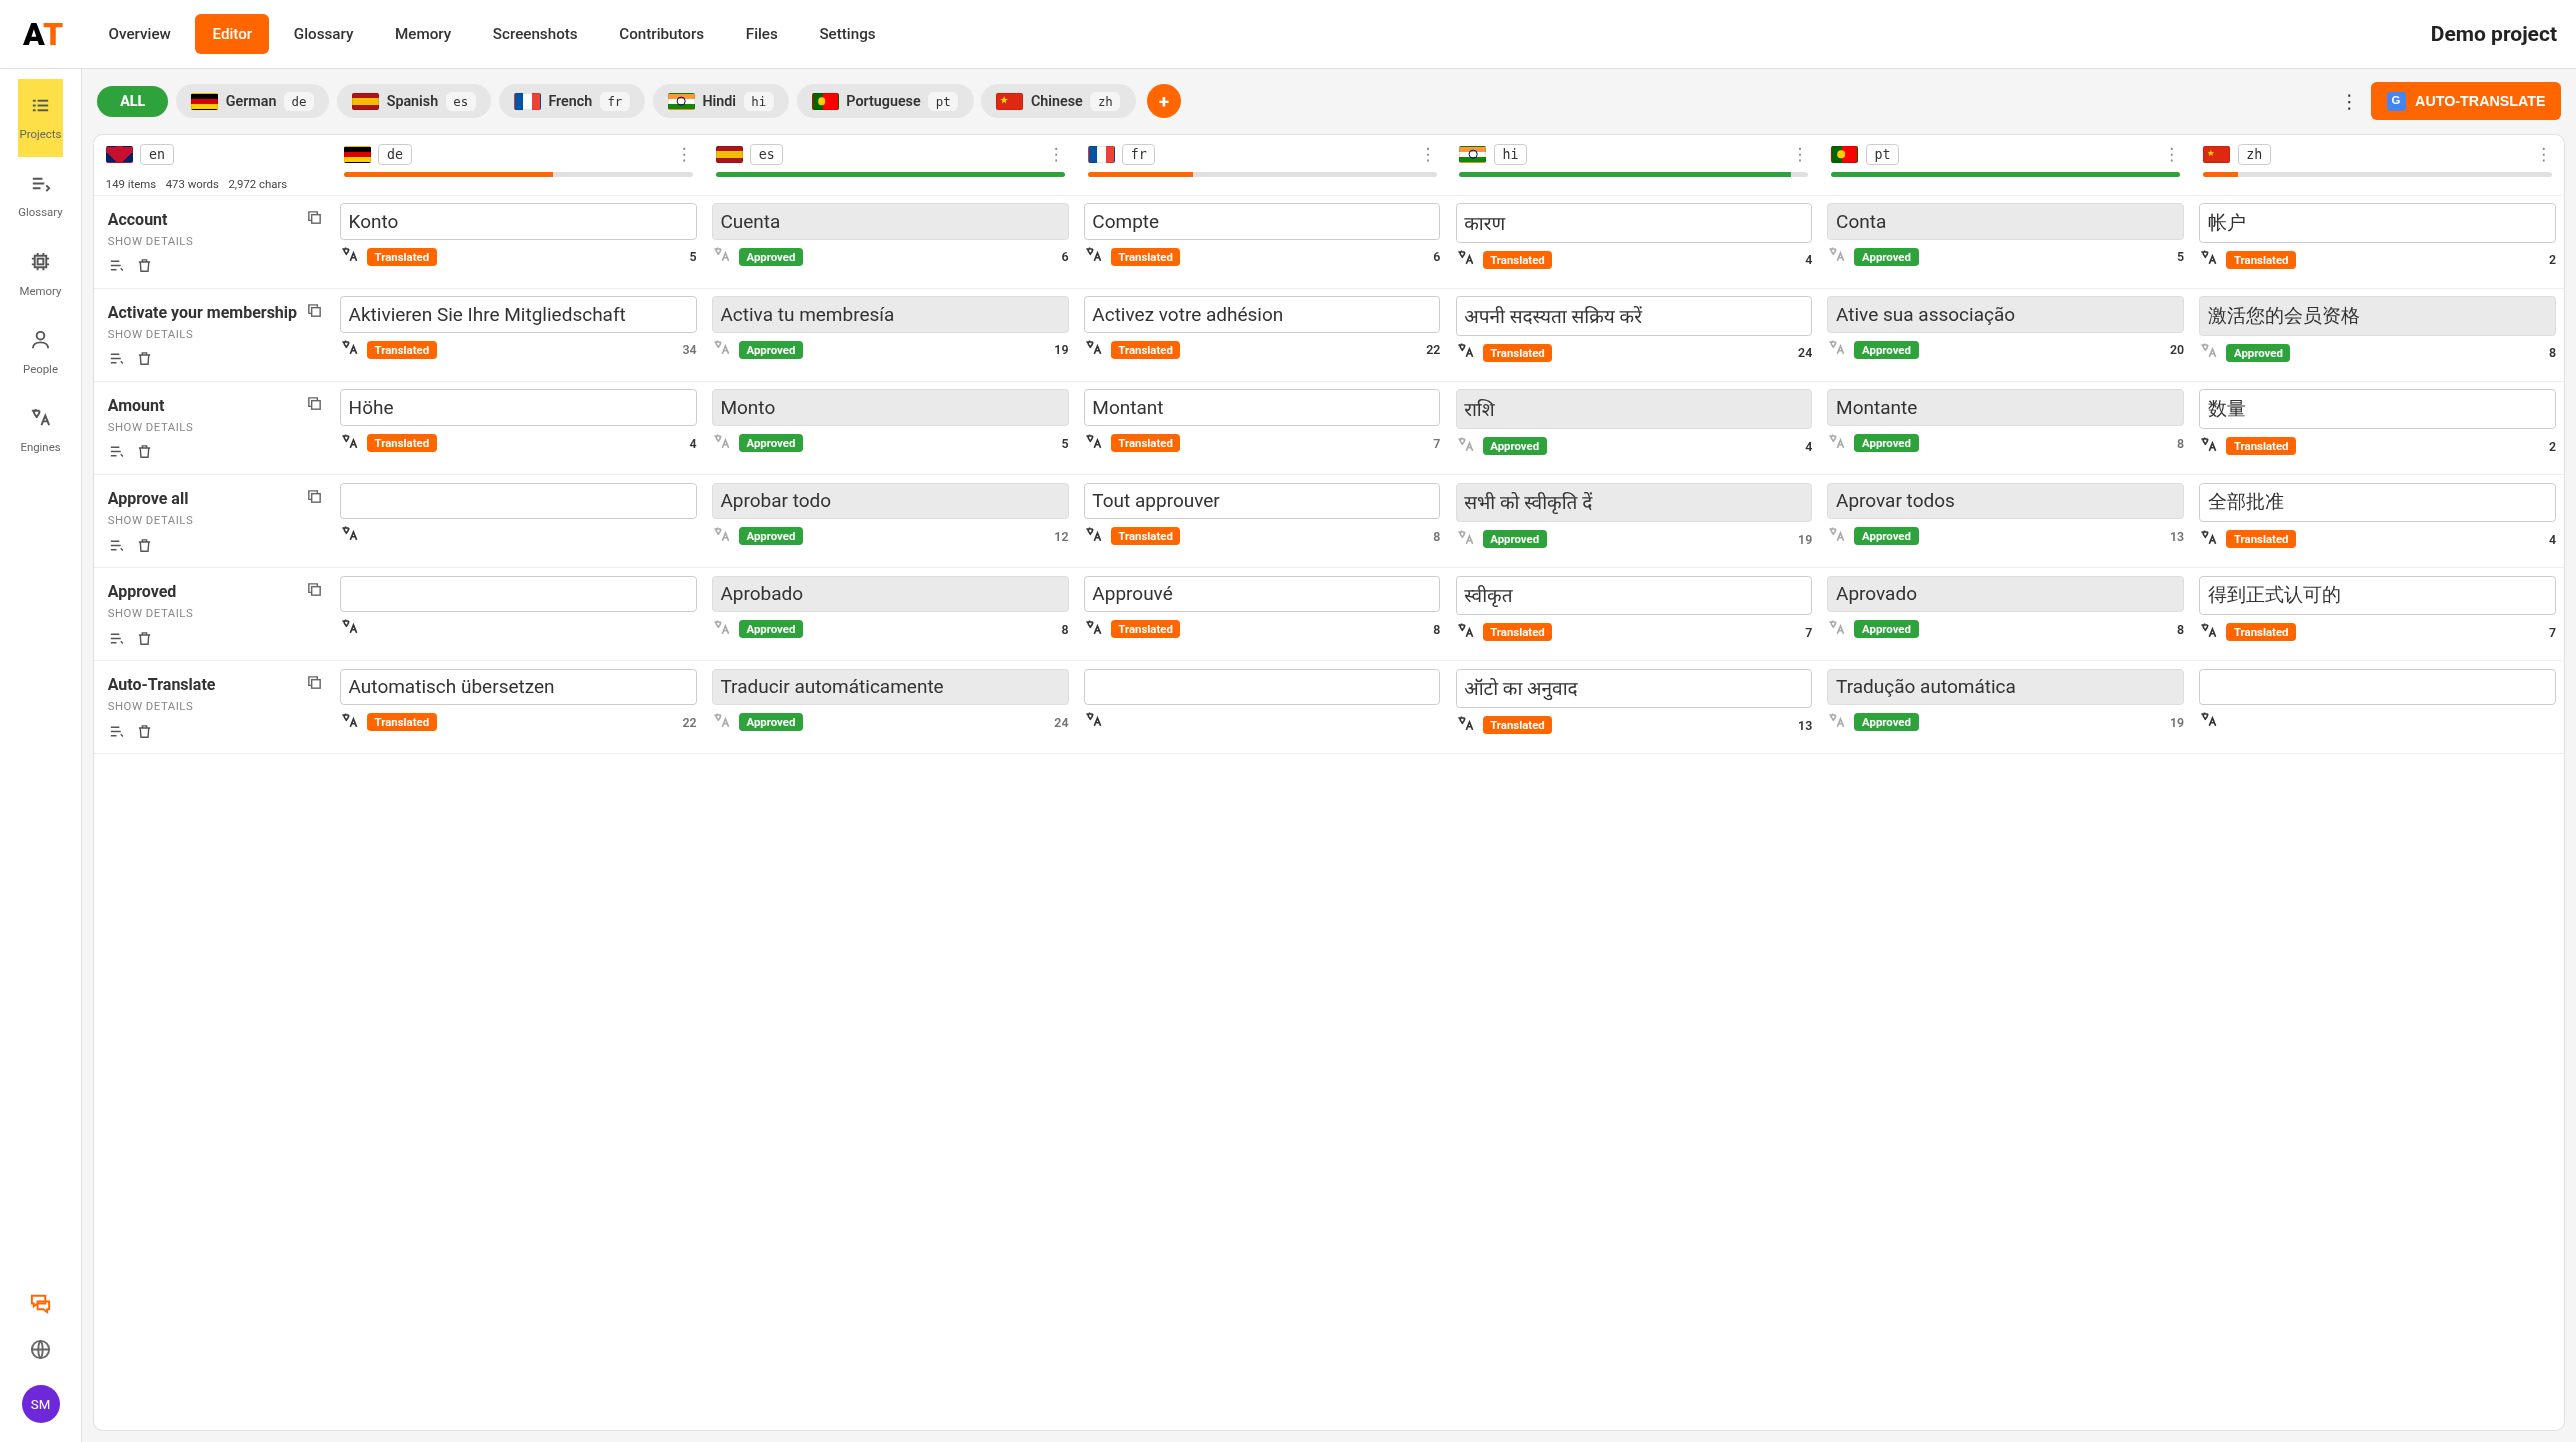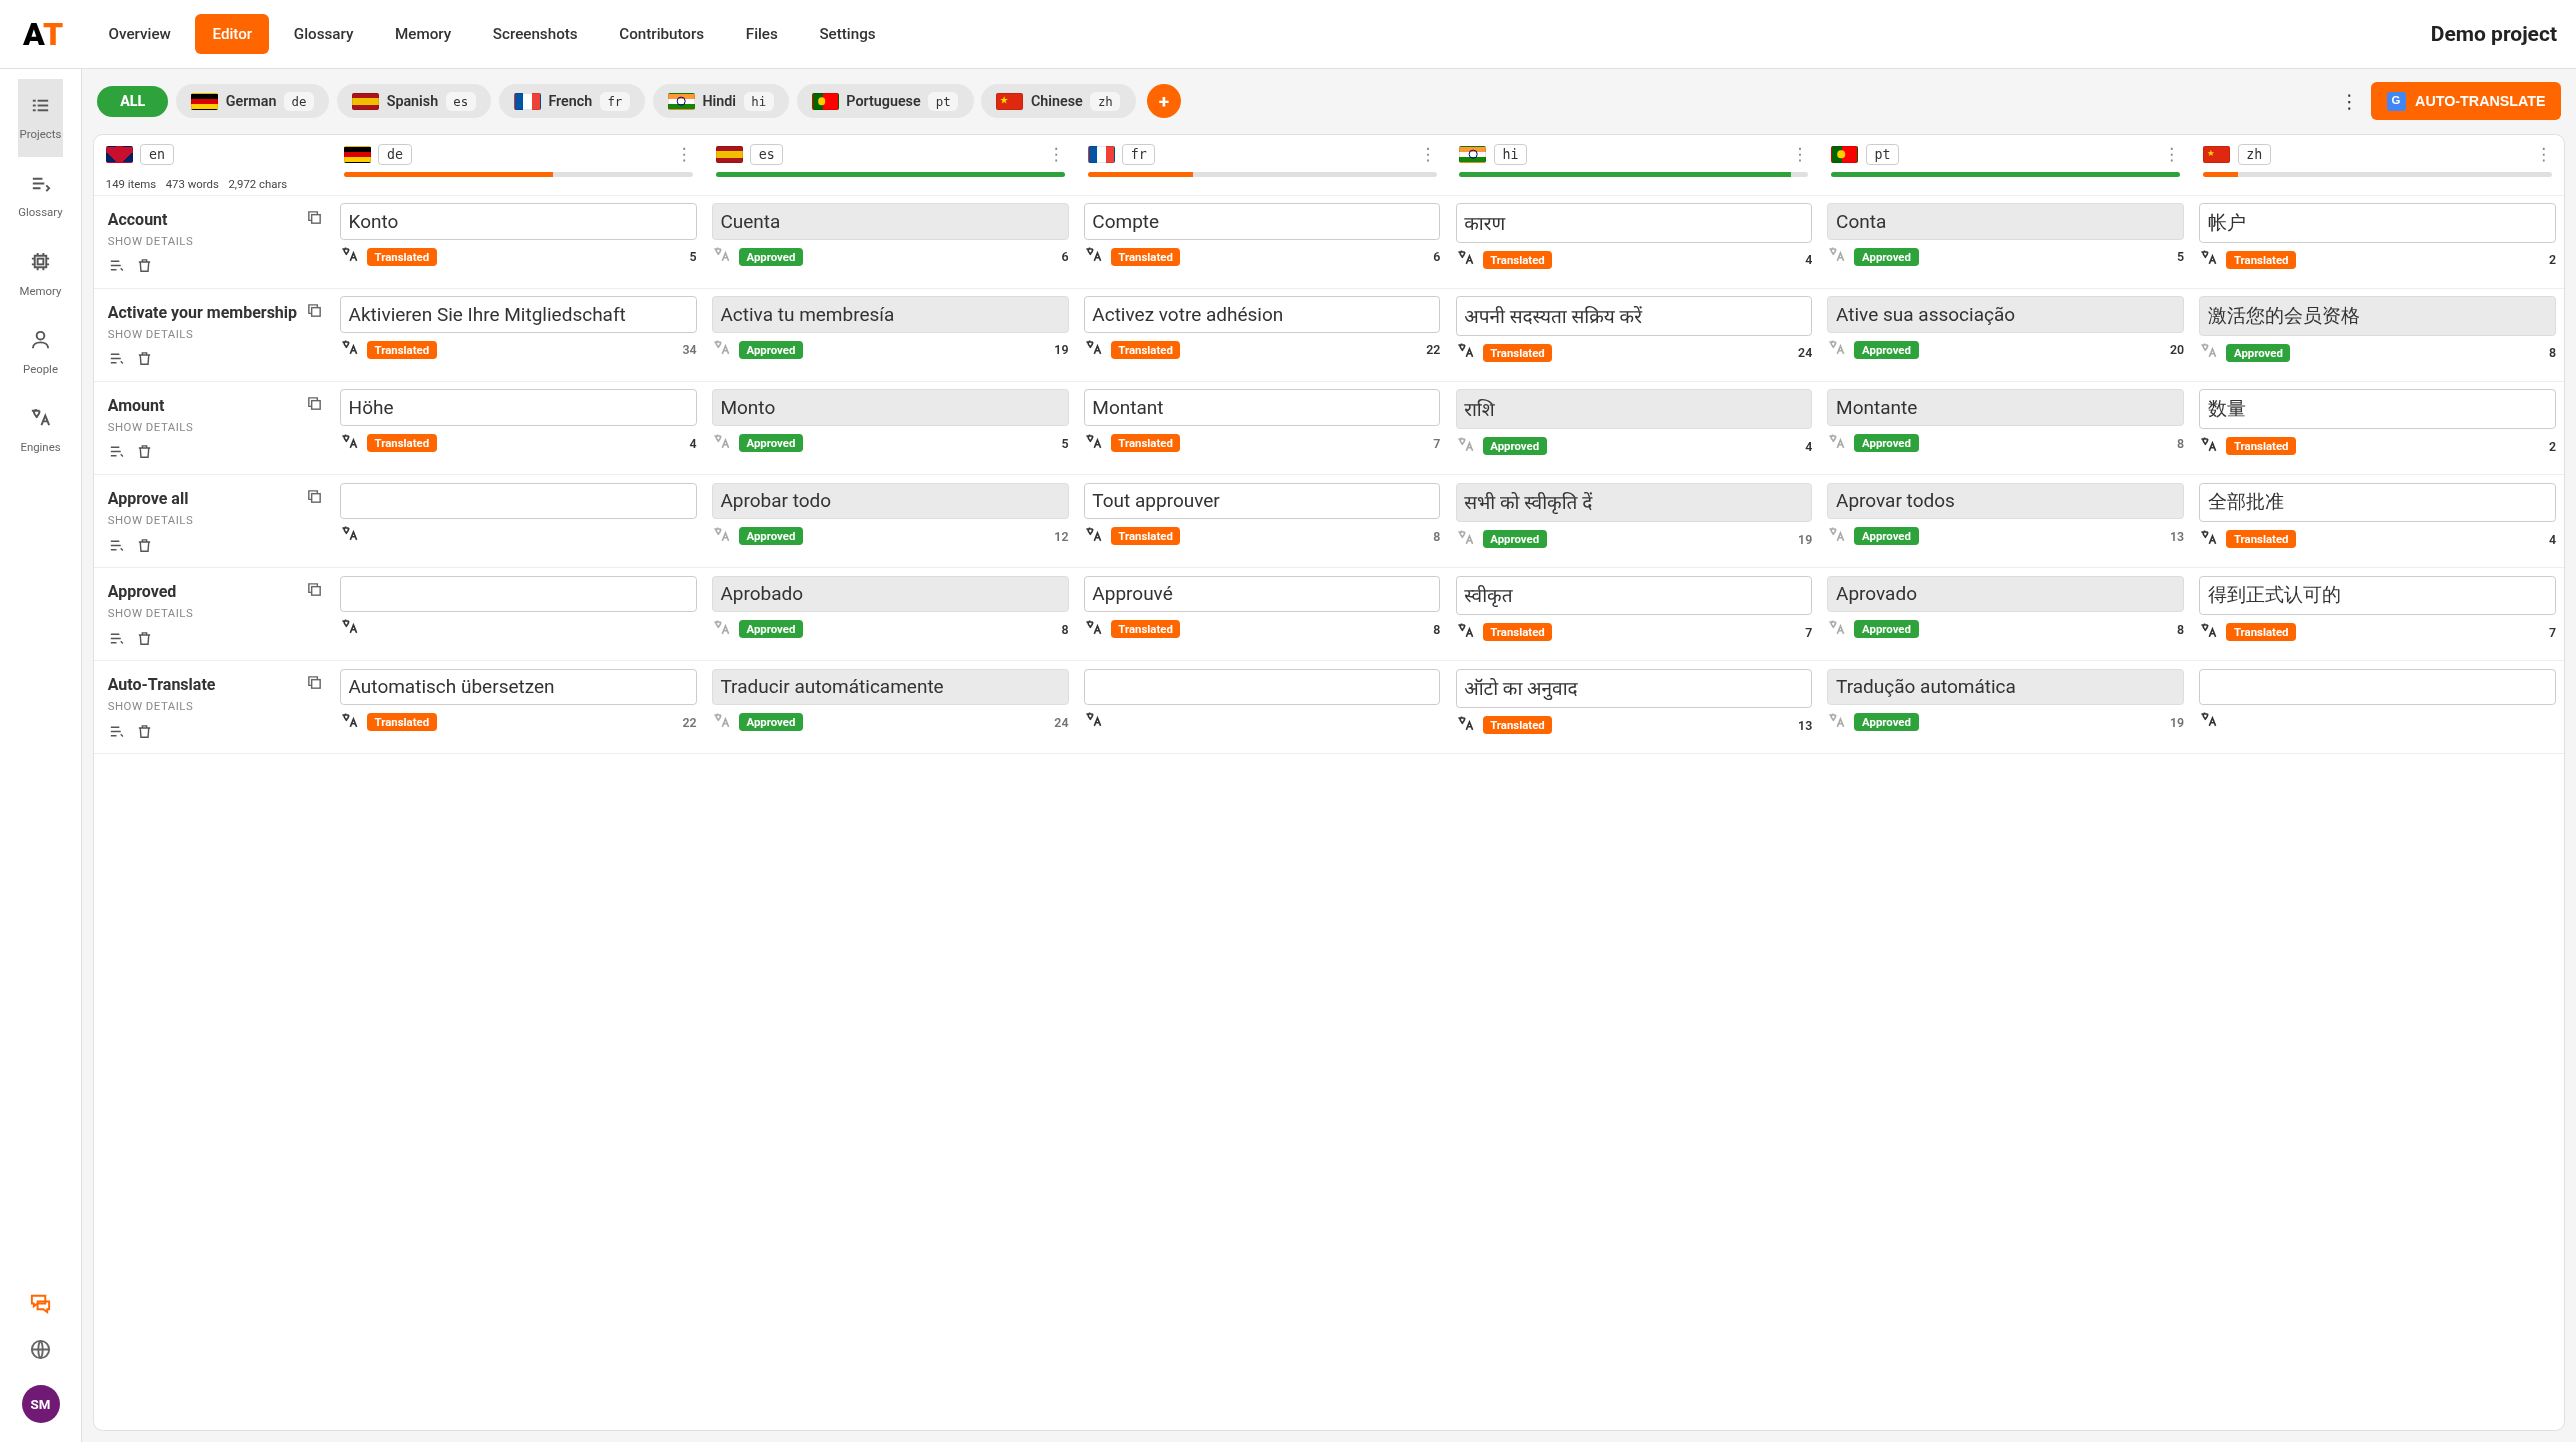--- a/index.html
+++ b/index.html
@@ -12,26 +12,26 @@
 .logo-t { color: #ff6600; }
 .topnav { display: flex; gap: 7.6px; margin-left: 9.5px; }
 .topnav-item { padding: 11.4px 17px; cursor: pointer; border-radius: 5.7px; font-size: 15.2px; font-weight: 500; color: #333; }
 .topnav-item.active { background: #ff6600; color: #fff; }
 .project-title { margin-left: auto; font-size: 21px; font-weight: 700; color: #222; }
 
 
 .layout { display: flex; height: calc(100vh - 69px); }
 .sidebar { width: 82px; background: #fff; border-right: 1px solid #e0e0e0; display: flex; flex-direction: column; align-items: center; padding-top: 9.5px; }
 .sidebar-item { display: flex; flex-direction: column; align-items: center; padding: 15.2px 0; width: 100%; cursor: pointer; font-size: 11.4px; color: #666; gap: 5.7px; }
-.sidebar-item.active { background: #e5e5e5; justify-content: flex-end; }
+.sidebar-item.active { background: #fde047; justify-content: flex-end; }
 .sidebar-icon { font-size: 21px; color: #555; }
 .sidebar-bottom { margin-top: auto; display: flex; flex-direction: column; align-items: center; gap: 19px; padding-bottom: 19px; width: 100%; }
 .sidebar-bottom-icon { font-size: 21px; color: #ff6600; cursor: pointer; }
 .sidebar-bottom-icon.gray { color: #666; }
-.avatar { width: 38px; height: 38px; border-radius: 50%; background: #701a75; color: #fff; display: flex; align-items: center; justify-content: center; font-size: 13.3px; font-weight: 700; }
+.avatar { width: 38px; height: 38px; border-radius: 50%; background: #6d28d9; color: #fff; display: flex; align-items: center; justify-content: center; font-size: 13.3px; font-weight: 400; }
 
 
 .main { flex: 1; display: flex; flex-direction: column; overflow: hidden; }
 
 
 .langbar { display: flex; align-items: center; padding: 13.3px 15.2px; gap: 7.6px; }
 .pill { display: inline-flex; align-items: center; gap: 7.6px; padding: 7.6px 15.2px; border-radius: 952px; background: #e6e6e6; cursor: pointer; font-weight: 600; font-size: 14.3px; }
 .pill.all { background: #2fa33b; color: #fff; font-weight: 800; padding: 7.6px 23px; }
 .pill .flag { width: 27px; height: 17px; border-radius: 1.9px; display: inline-block; }
 .pill .code { font-family: ui-monospace, Menlo, monospace; background: #f5f5f5; padding: 1.9px 7.6px; border-radius: 5.7px; font-size: 12.4px; font-weight: 500; }

